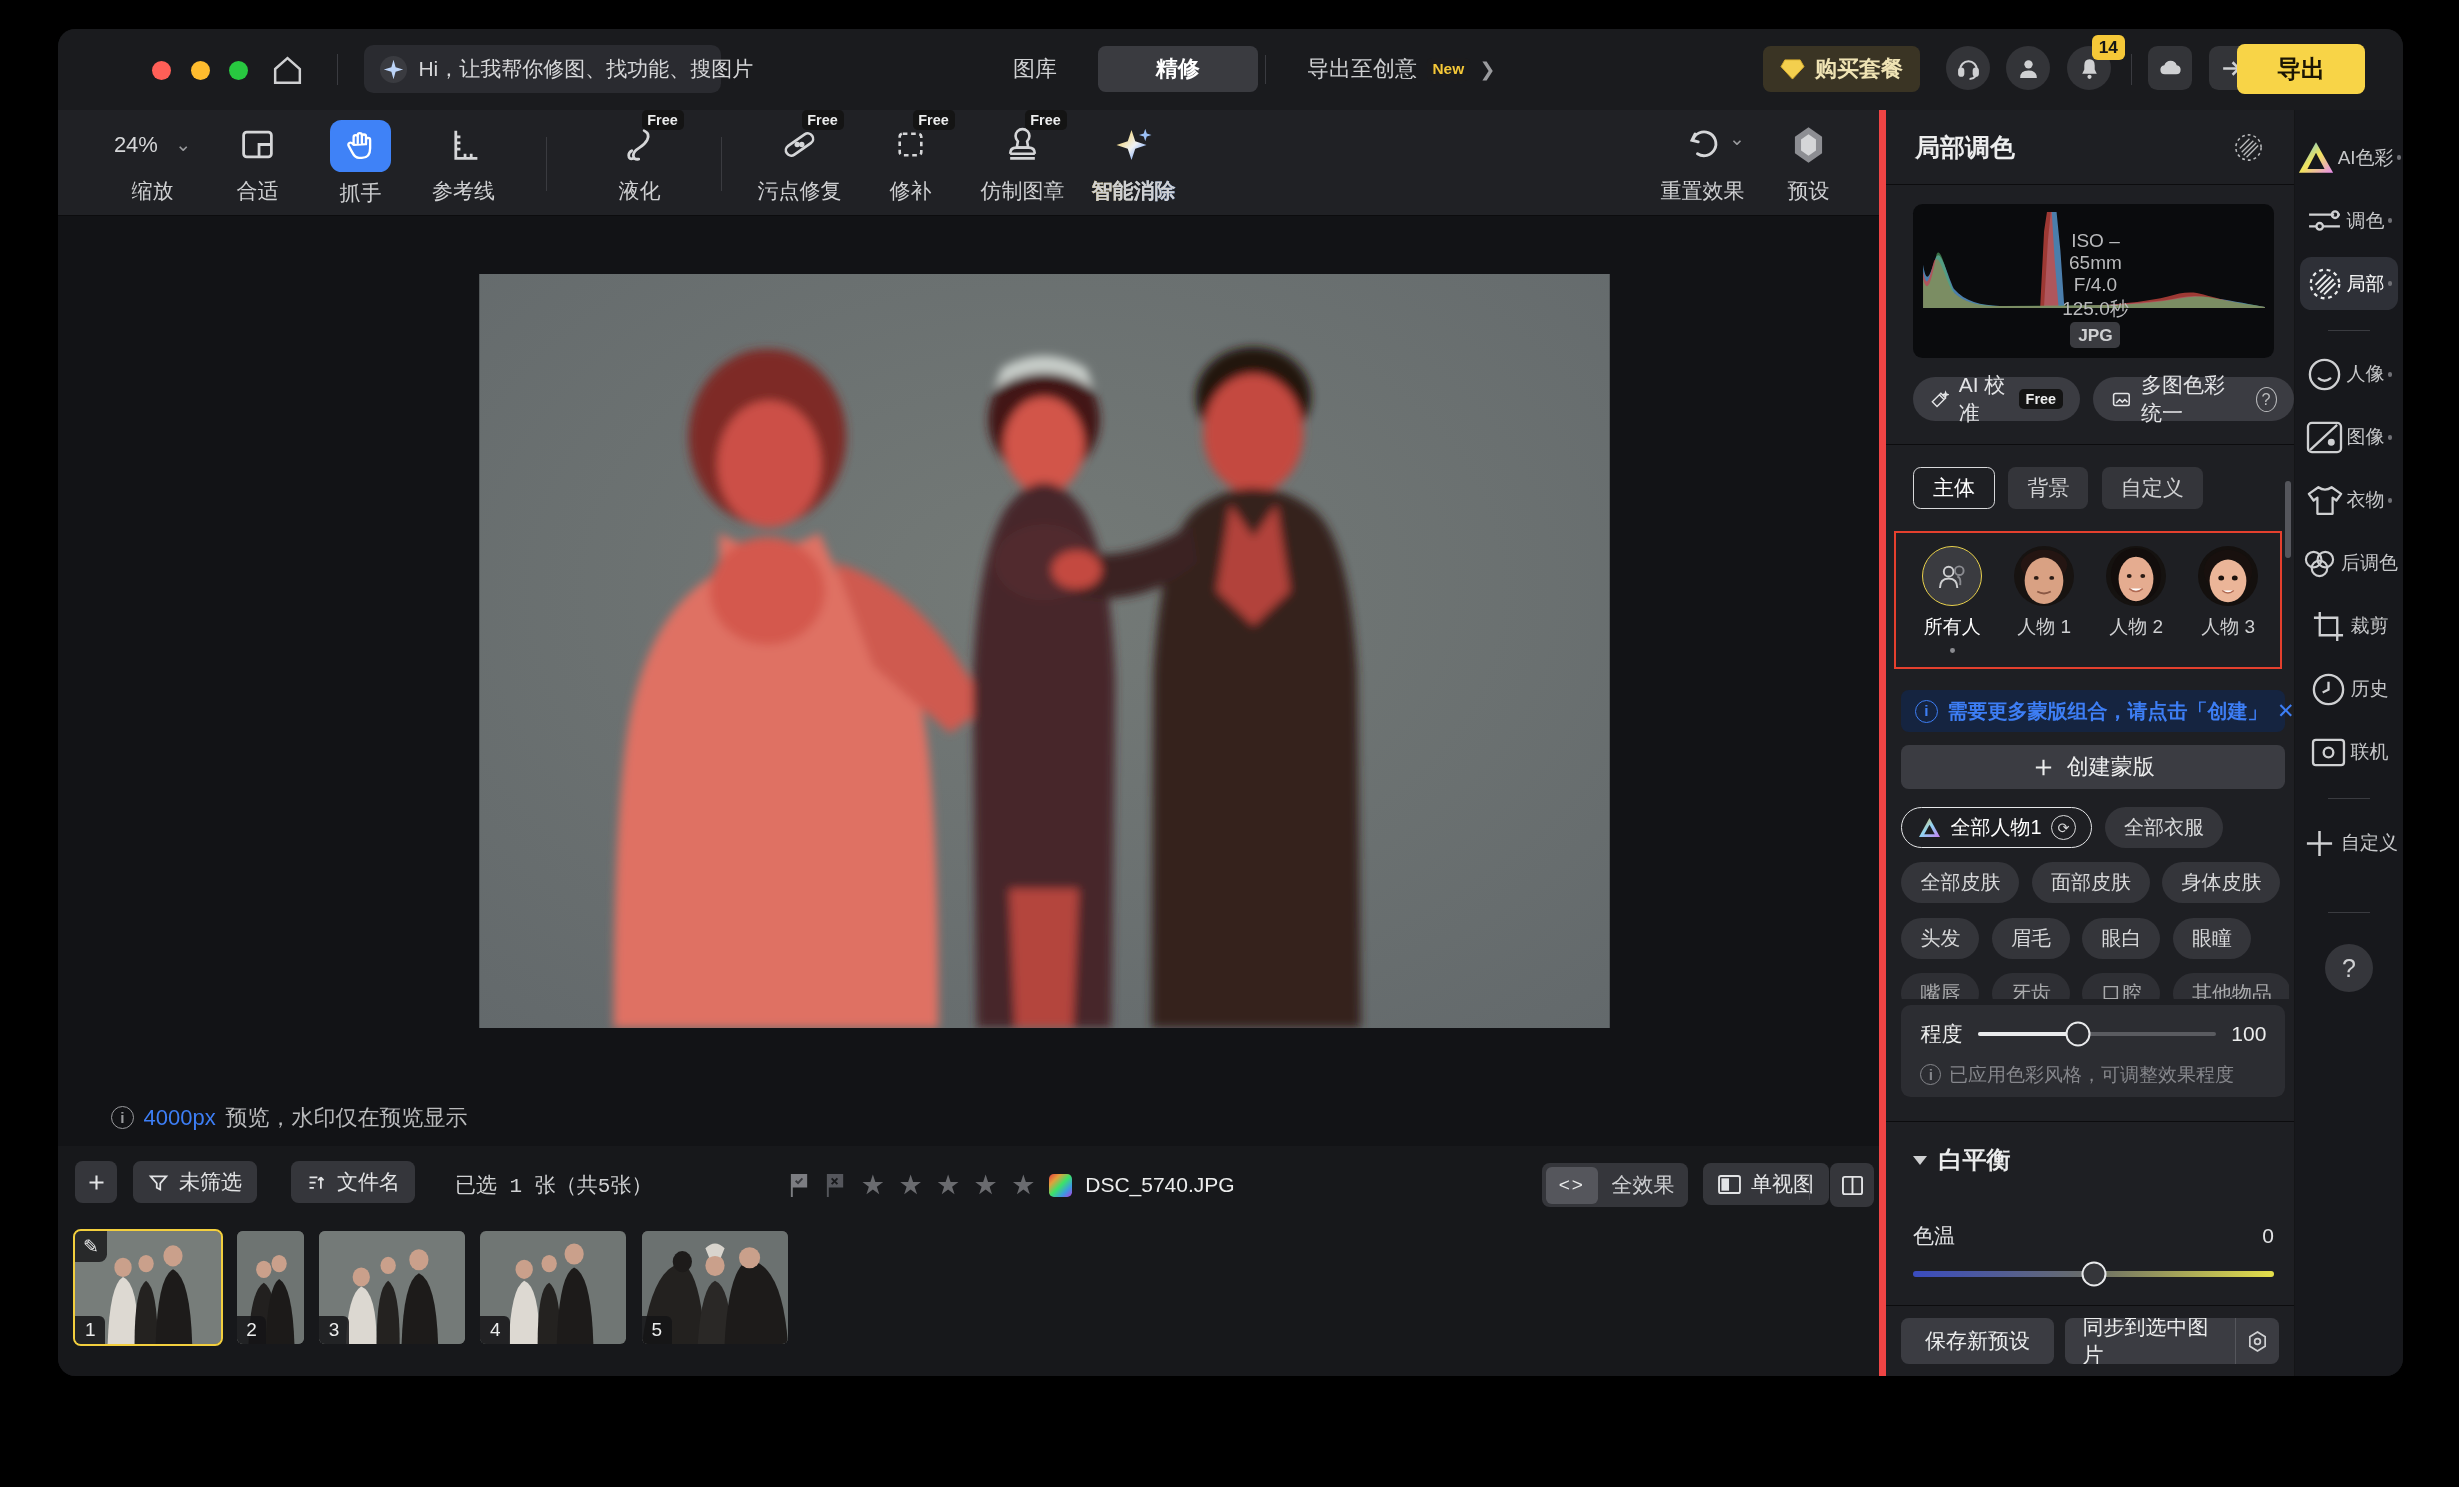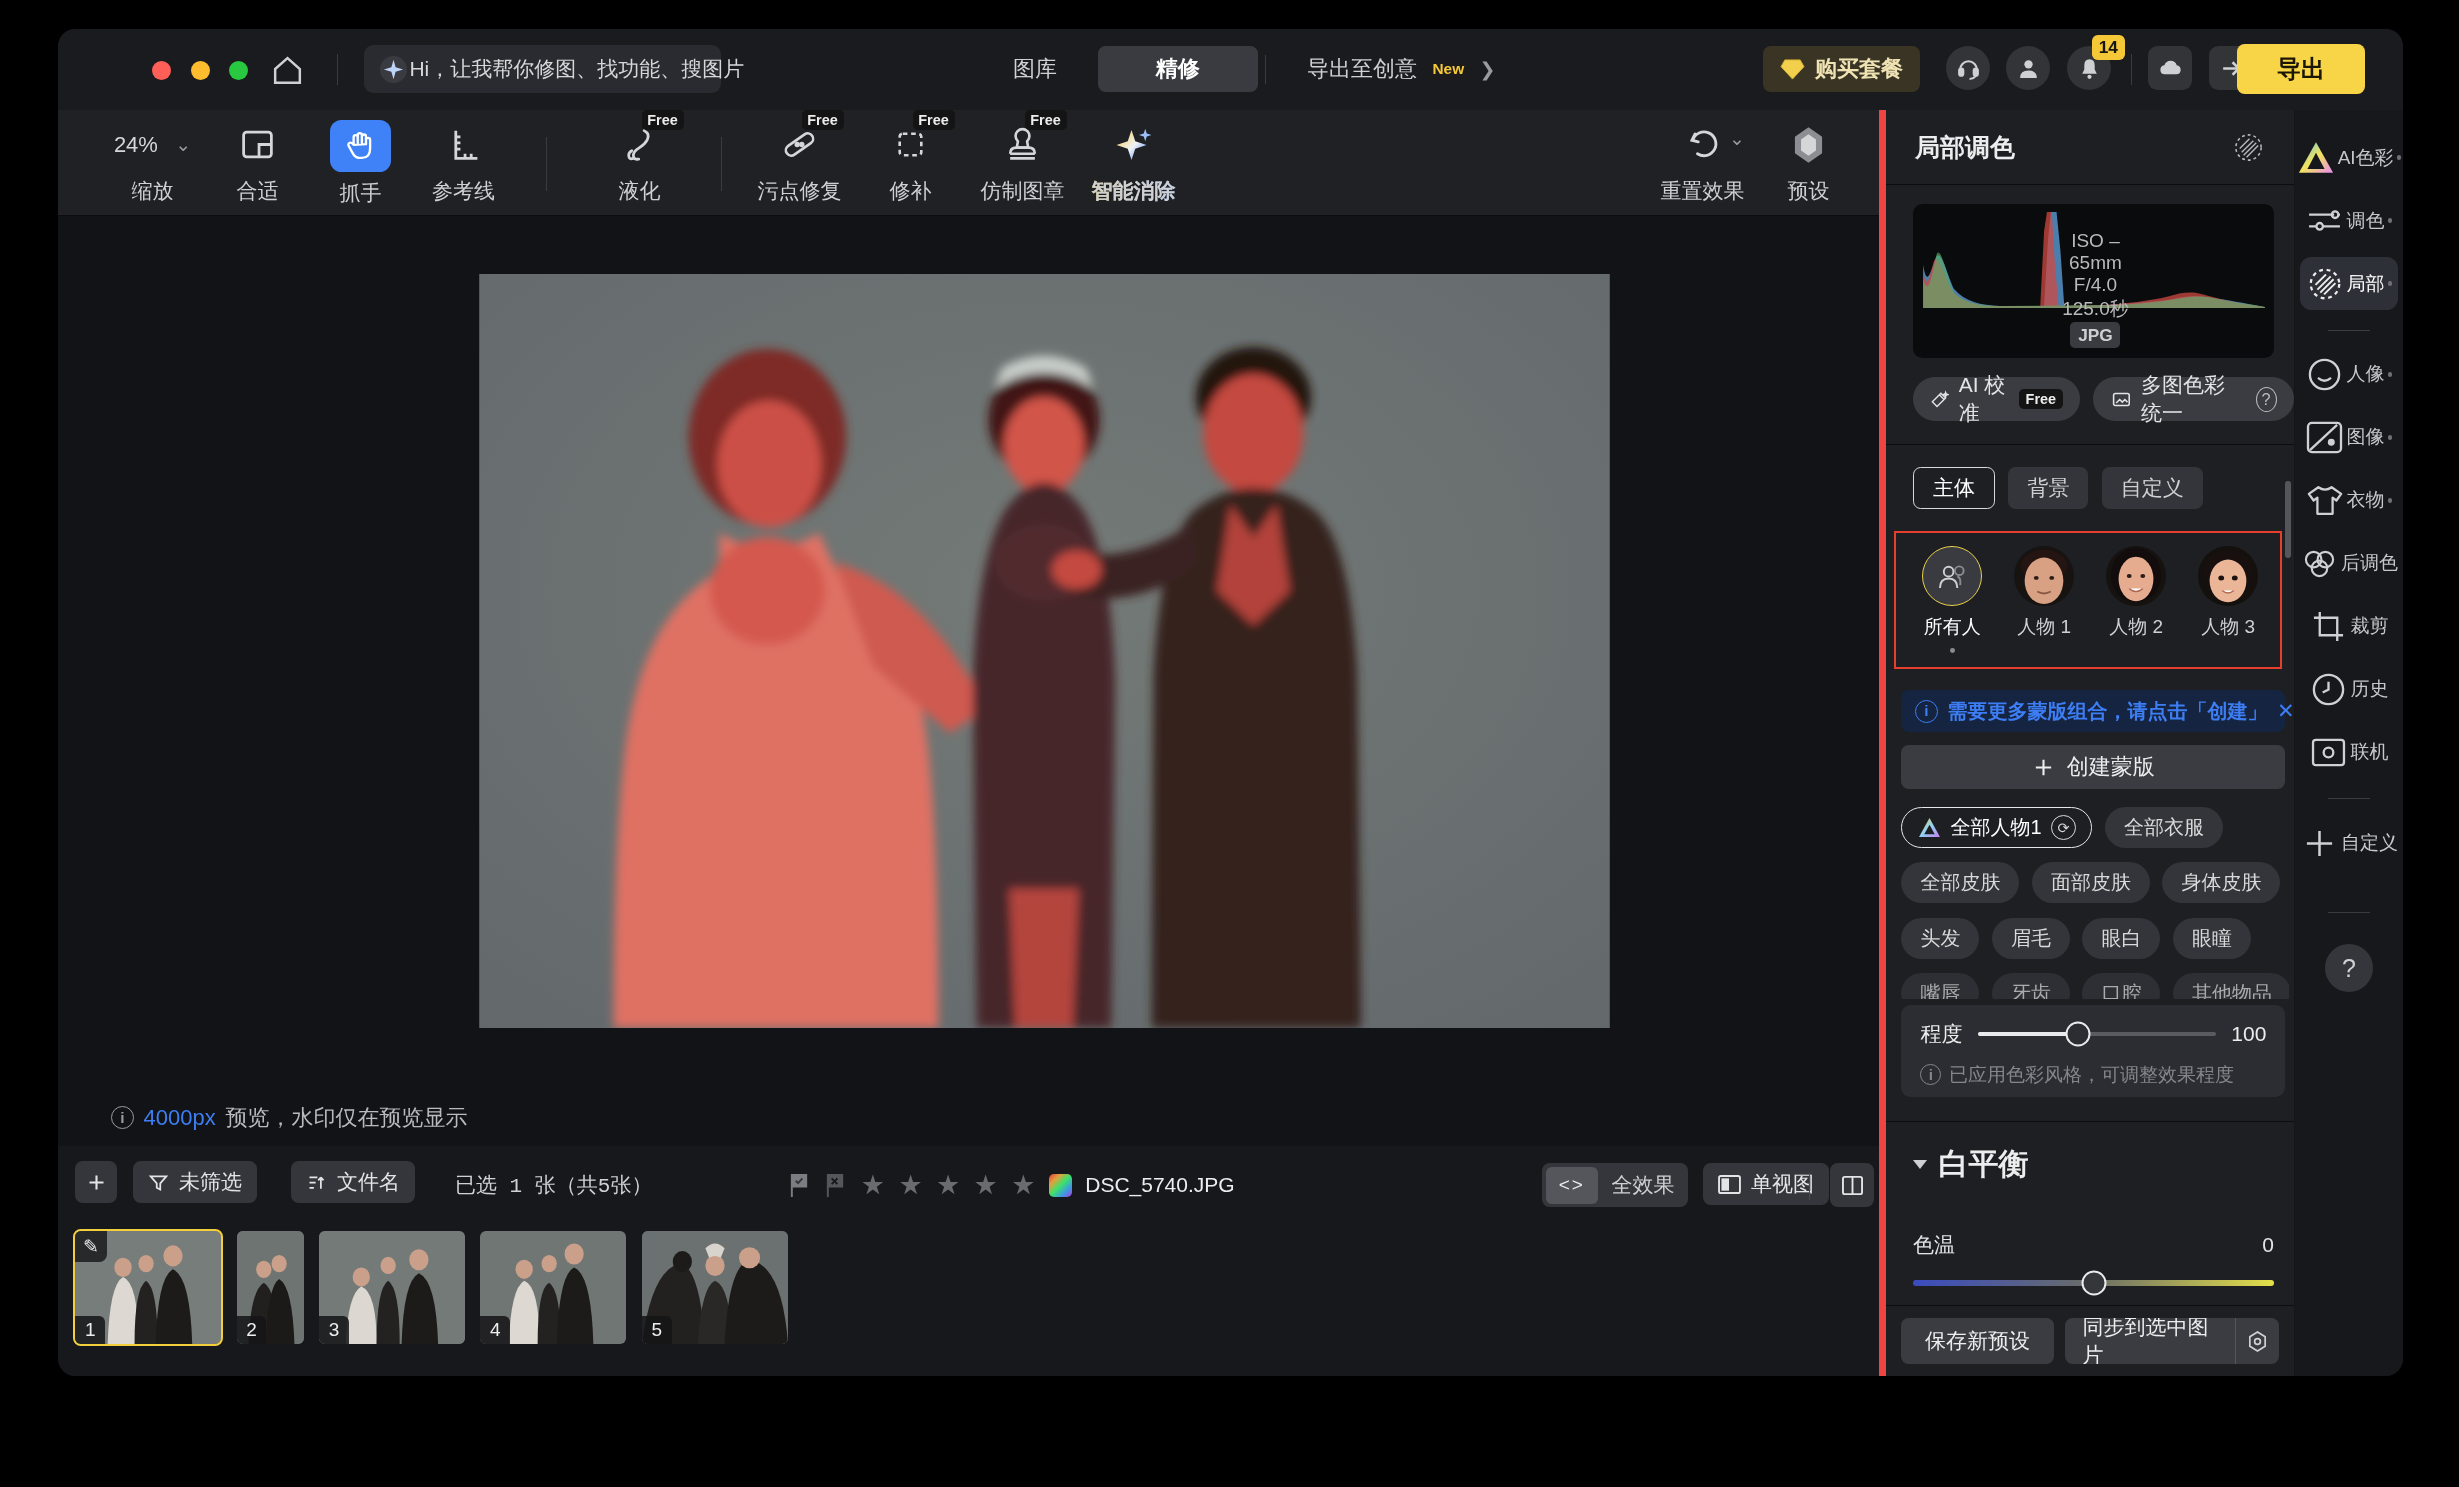--- a/index.html
+++ b/index.html
@@ -8,21 +8,21 @@
   
   #window { position:absolute; left:58px; top:29px; width:2345px; height:1347px;
             background:#141517; border-radius:17.3px; overflow:hidden; }
 
   
   #titlebar { position:absolute; left:0; top:0; width:100%; height:81px; background:#1a1b1e; }
   .traffic { position:absolute; top:32px; width:19px; height:19px; border-radius:50%; }
   #home-btn { position:absolute; left:211px; top:23px; width:37px; height:37px; color:#cfd0d2; }
   .tb-sep { position:absolute; top:25px; width:1px; height:31px; background:#3a3b40; }
   #ai-search { position:absolute; left:306px; top:16.3px; width:357px; height:48px; background:#2a2b30;
-               border-radius:9.6px; display:flex; align-items:center; gap:1px; padding:0 15.4px; }
+               border-radius:9.6px; display:flex; align-items:center; gap:10px; padding:0 15.4px; }
   #ai-search .txt { color:#d6d7d9; font-size:21px; white-space:nowrap; }
   .center-tabs { position:absolute; left:922px; top:15.4px; height:50px; display:flex; align-items:center; gap:7.7px; }
   .ctab { height:46px; padding:0 33px; display:flex; align-items:center; border-radius:7.7px;
           color:#cfd0d2; font-size:22px; }
   .ctab.sel { background:#3a3b40; color:#fff; font-weight:bold; padding:0 58px; }
   .ctab-sep { width:1px; height:29px; background:#3a3b40; }
   .new-badge { background:#1b1b1d; color:#f5c838; font-size:15.4px; font-weight:bold; border-radius:4.8px;
                padding:2.9px 5.8px; margin-left:9.6px; }
   .chev { color:#9a9b9e; font-size:19px; margin-left:9.6px; }
   #buy-btn { position:absolute; left:1705px; top:17.3px; height:46px; padding:0 17.3px; border-radius:7.7px;
@@ -150,21 +150,21 @@
   .slider-line .sval { color:#eceded; font-size:21px; margin-left:auto; }
   .track { position:relative; height:3.8px; border-radius:1.9px; background:#5a5b60; flex:1; }
   .track .fill { position:absolute; left:0; top:0; height:3.8px; border-radius:1.9px; background:#e9eaec; }
   .knob { position:absolute; top:50%; transform:translate(-50%,-50%); width:25px; height:25px;
           border-radius:50%; background:#2c2d32; border:2.9px solid #e9eaec; }
   #degree-note { display:flex; align-items:center; gap:7.7px; color:#85868b; font-size:19px; margin-top:13.4px; }
   #degree-note .info-i { border-color:#85868b; color:#85868b; width:21px; height:21px; }
   #panel-div2 { position:absolute; left:0; top:1011px; width:100%; height:1px; background:#0c0c0e; }
 
   #wb-section { position:absolute; left:27px; top:1034px; width:361px; }
-  #wb-title { display:flex; align-items:center; gap:11.5px; color:#eceded; font-size:30px; font-weight:bold; }
+  #wb-title { display:flex; align-items:center; gap:11.5px; color:#eceded; font-size:24px; font-weight:bold; }
   .tri-down { width:0; height:0; border-left:7.7px solid transparent; border-right:7.7px solid transparent;
               border-top:9.6px solid #cfd0d2; }
   #temp-line { display:flex; align-items:center; margin-top:46px; }
   #temp-line .slabel { color:#e3e4e6; font-size:21px; flex:1; }
   #temp-line .sval { color:#e3e4e6; font-size:21px; }
   #temp-track { position:relative; margin-top:21px; height:5.8px; border-radius:2.9px;
                 background:linear-gradient(90deg,#3a4cc0 0%,#6b6e66 50%,#e4df4a 100%); }
   #temp-track .knob { background:#35363a; }
 
   #panel-bottom { position:absolute; left:0; top:1195px; width:100%; height:71px; border-top:1px solid #0c0c0e;

